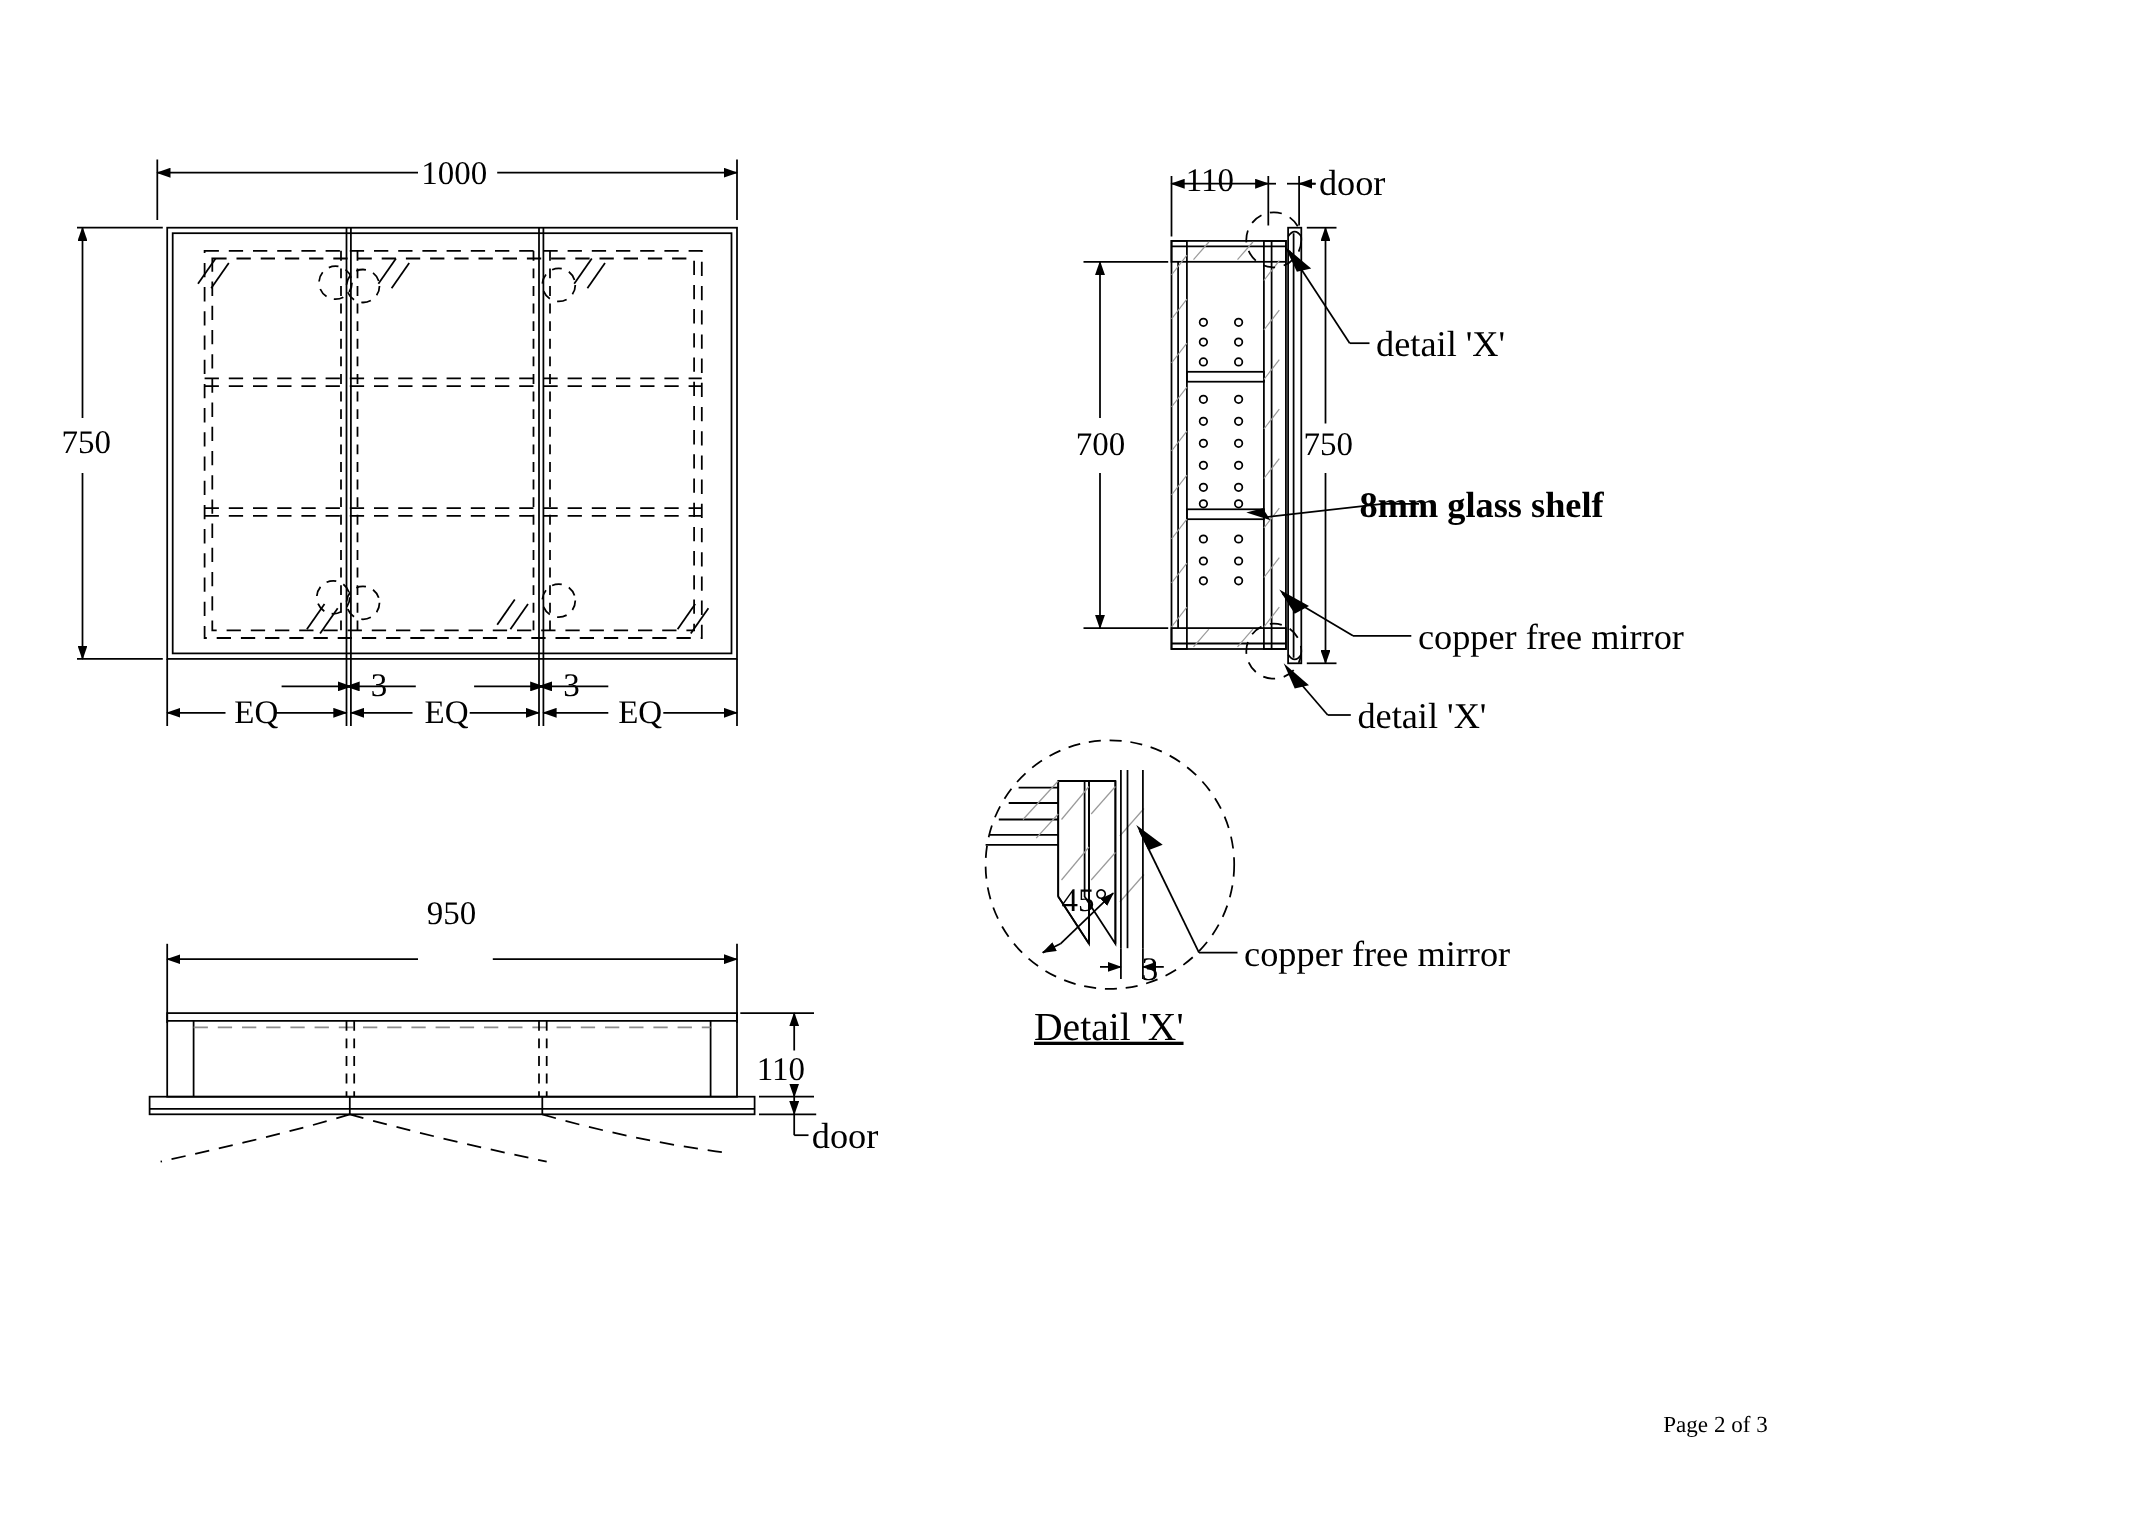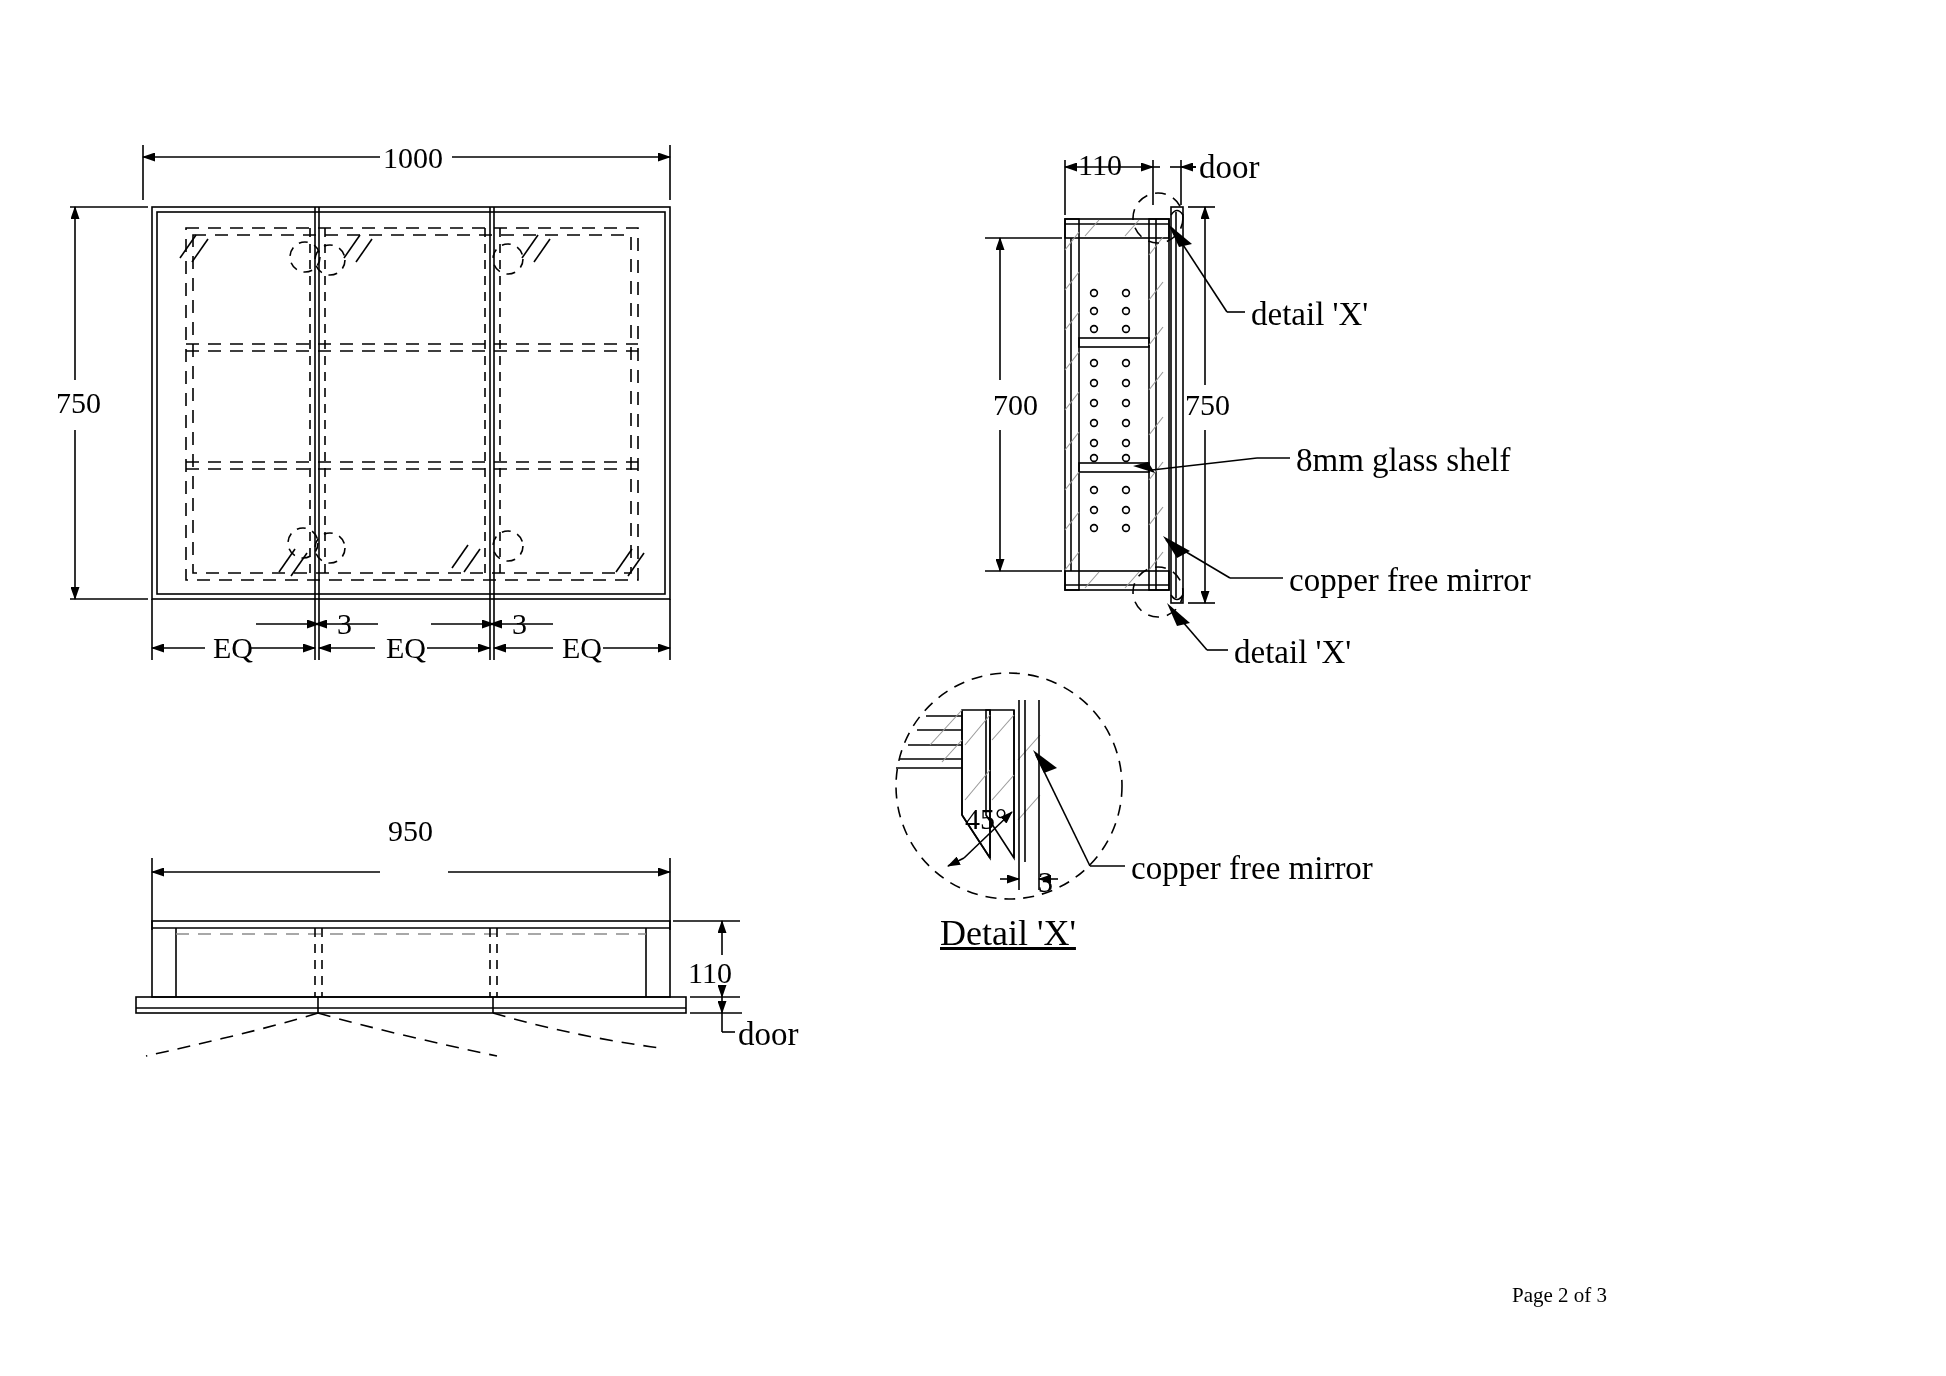--- a/index.html
+++ b/index.html
@@ -320,25 +320,25 @@
   <div class="lbl dim" style="left:56px;top:388px;">750</div>
 
   <div class="lbl dim" style="left:213px;top:633px;">EQ</div>
   <div class="lbl dim" style="left:337px;top:609px;">3</div>
   <div class="lbl dim" style="left:386px;top:633px;">EQ</div>
   <div class="lbl dim" style="left:512px;top:609px;">3</div>
   <div class="lbl dim" style="left:562px;top:633px;">EQ</div>
 
   <div class="lbl dim" style="left:1078px;top:150px;">110</div>
   <div class="lbl note" style="left:1199px;top:151px;">door</div>
-  <div class="lbl dim" style="left:978px;top:390px;margin-left:15px;">700</div>
+  <div class="lbl dim" style="left:978px;top:390px;">700</div>
   <div class="lbl dim" style="left:1185px;top:390px;">750</div>
 
   <div class="lbl note" style="left:1251px;top:298px;">detail 'X'</div>
-  <div class="lbl note" style="left:1296px;top:444px;">8mm glass shelf</div>
+  <div class="lbl note" style="left:1236px;top:444px;font-weight:bold;">8mm glass shelf</div>
   <div class="lbl note" style="left:1289px;top:564px;">copper free mirror</div>
   <div class="lbl note" style="left:1234px;top:636px;">detail 'X'</div>
 
   <div class="lbl dim" style="left:388px;top:816px;">950</div>
   <div class="lbl dim" style="left:688px;top:958px;">110</div>
   <div class="lbl note" style="left:738px;top:1018px;">door</div>
 
   <div class="lbl dim" style="left:965px;top:804px;">45°</div>
   <div class="lbl dim" style="left:1038px;top:867px;">3</div>
   <div class="lbl note" style="left:1131px;top:852px;">copper free mirror</div>

